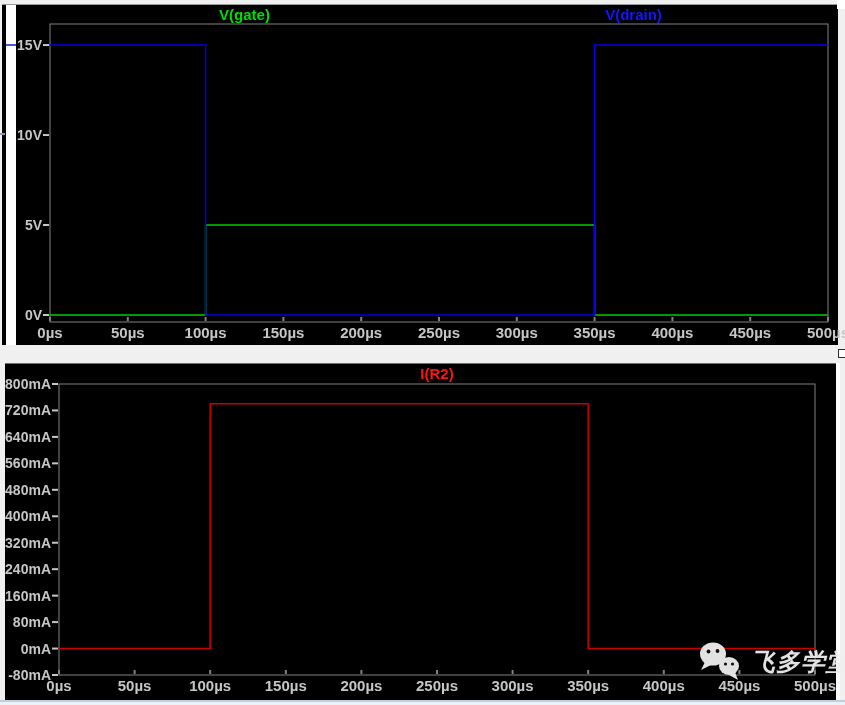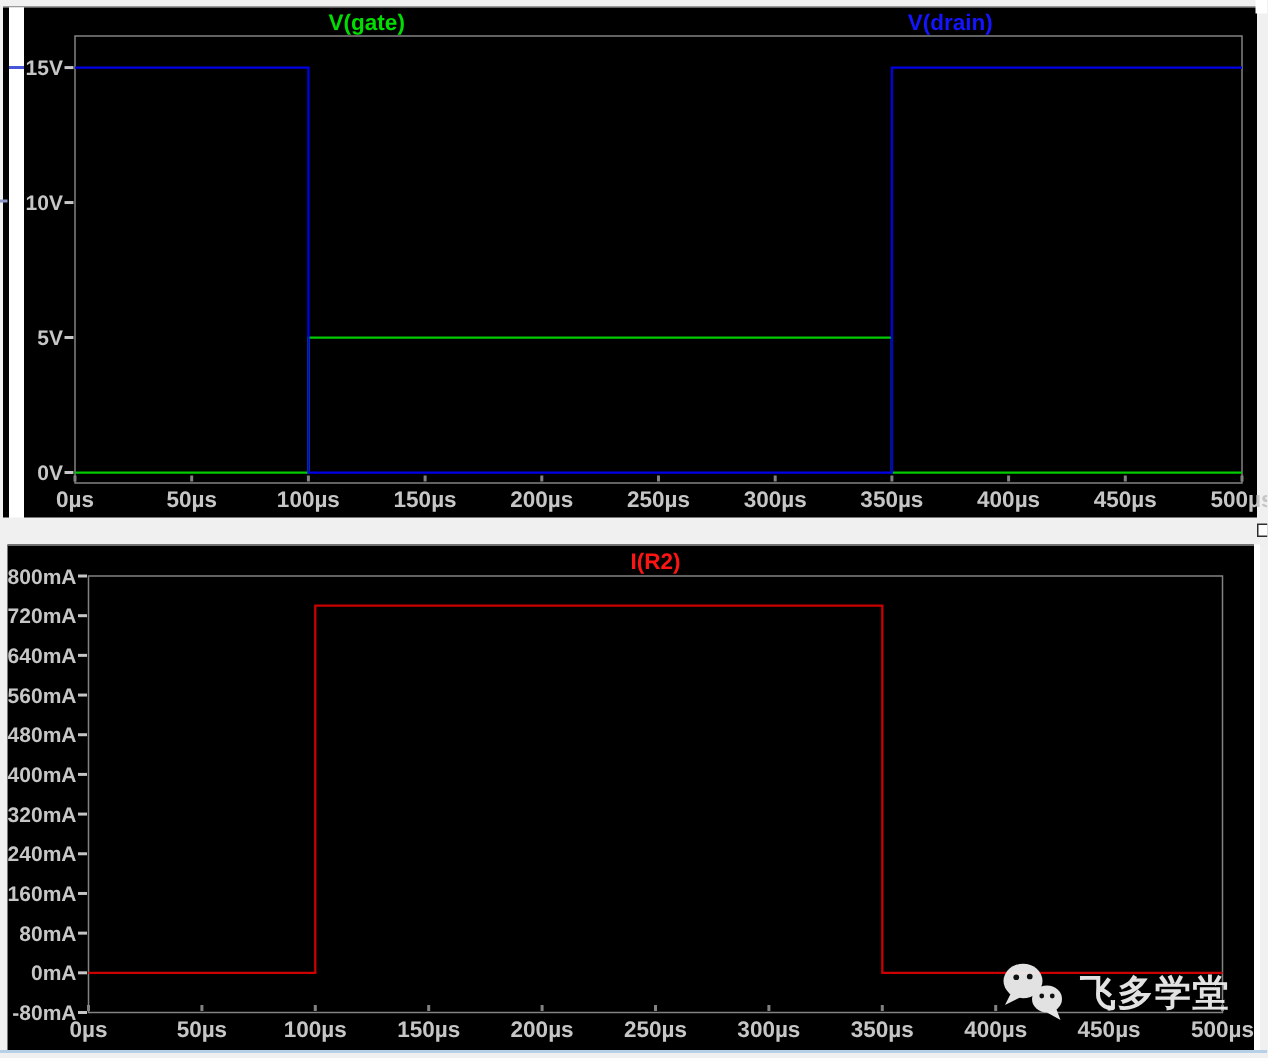--- a/index.html
+++ b/index.html
@@ -14,21 +14,21 @@
   #left-white-strip{left:6px;top:5px;width:10px;height:340px;background:#ffffff;}
   #edge-dash-15v{left:6px;top:44px;width:10px;height:2px;background:#4656d8;}
   #edge-dash-10v{left:0px;top:133px;width:5px;height:2px;background:#8c96c8;}
   #top-pane{left:16px;top:5px;width:822px;height:340px;}
   #bottom-pane{left:5px;top:363px;width:831px;height:337px;border-top:1px solid #6e6e6e;}
   #bottom-right-white{left:836px;top:363px;width:4px;height:337px;background:#fff;}
   #top-right-corner{left:837px;top:0px;width:8px;height:9px;background:#fff;}
   #restore-glyph{left:838px;top:349px;width:6px;height:7px;background:#fdfdfd;border:1px solid #2e2e2e;}
   #bottom-strip{left:0px;top:700px;width:845px;height:2px;background:#b8cfe8;}
   #charts{left:0;top:0;width:845px;height:705px;pointer-events:none;}
-  #watermark{left:662px;top:640px;width:150px;height:45px;color:#efefef;opacity:0.95;}
+  #watermark{left:693px;top:640px;width:150px;height:45px;color:#efefef;opacity:0.95;font-style:italic;}
   #watermark-text{position:absolute;left:58px;top:6px;font-size:24px;font-weight:bold;
     letter-spacing:1px;white-space:nowrap;}
 </style>
 </head>
 <body>
 
 <div id="screen">
 
   <div class="abs" id="top-edge-line"></div>
   <div class="abs" id="left-black-bar"></div>

